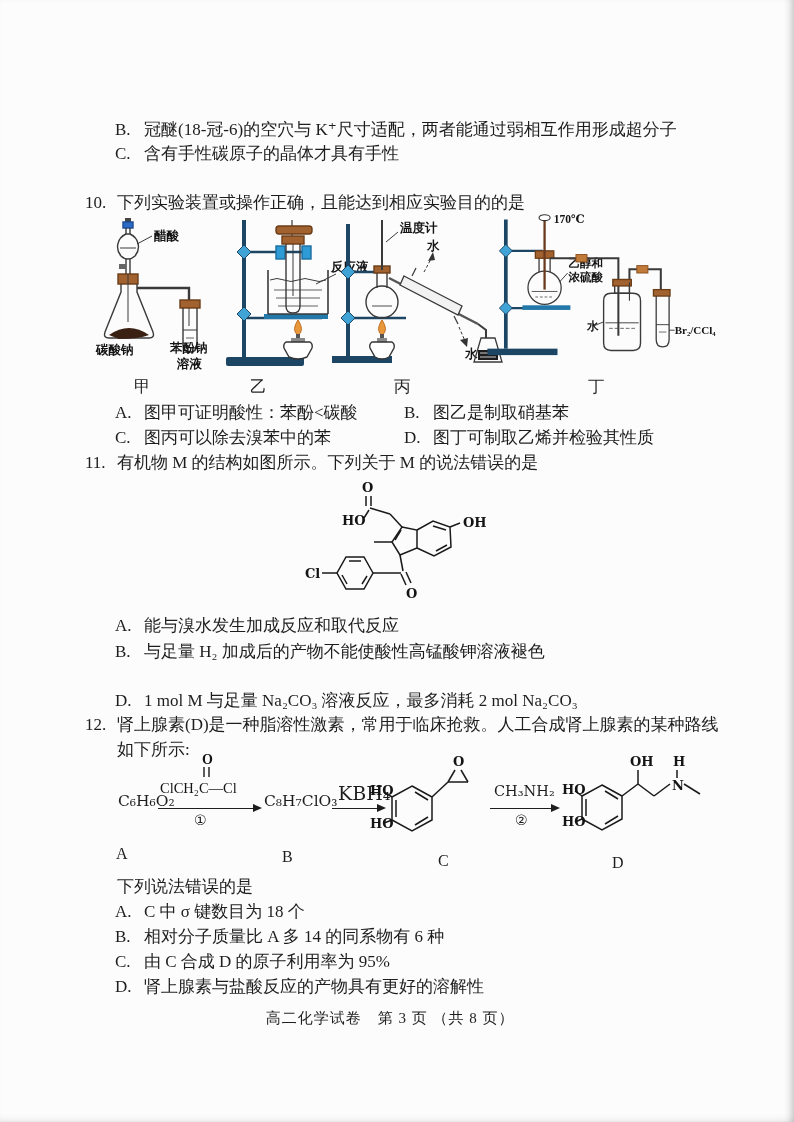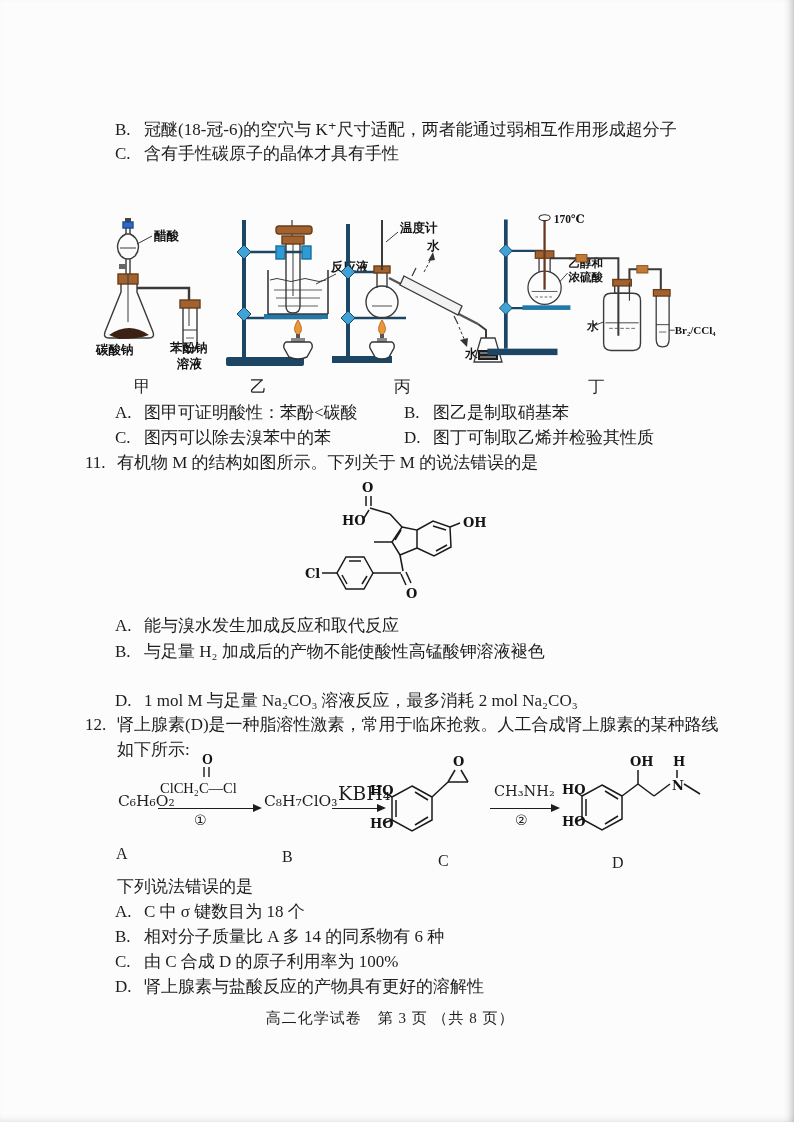--- a/index.html
+++ b/index.html
@@ -31,20 +31,23 @@
 
 <div class="page">
 
   <div class="t" style="top:119px;left:115px">
     <span class="ol">B.</span><span>冠醚(18-冠-6)的空穴与 K⁺尺寸适配，两者能通过弱相互作用形成超分子</span>
   </div>
   <div class="t" style="top:143px;left:115px">
     <span class="ol">C.</span><span>含有手性碳原子的晶体才具有手性</span>
   </div>
 
+  <div class="t" style="top:192px;left:85px">
+    <span class="num-w">10.</span><span>下列实验装置或操作正确，且能达到相应实验目的的是</span>
+  </div>
 
   <div style="position:absolute;top:212px;left:88px;width:650px;height:192px">
 
     <svg style="left:2px;top:6px" width="135" height="154" viewBox="0 0 135 154">
       <g fill="none" stroke="#3a3a3a" stroke-width="1.4">
         <rect x="35" y="0" width="6" height="5" fill="#444" stroke="none"></rect>
         <rect x="33" y="4" width="10" height="6" fill="#2d6bc8" stroke="#1c4a96"></rect>
         <line x1="36" y1="10" x2="36" y2="16"></line>
           <line x1="40" y1="10" x2="40" y2="16"></line>
         <path d="M36,16 C27,20 25,31 31,38 C35,42 41,42 45,38 C51,31 49,20 40,16 Z"></path>
@@ -350,20 +353,20 @@
   <div class="t" style="top:876px;left:117px">
     <span>下列说法错误的是</span>
   </div>
   <div class="t" style="top:901px;left:115px">
     <span class="ol">A.</span><span>C 中 σ 键数目为 18 个</span>
   </div>
   <div class="t" style="top:926px;left:115px">
     <span class="ol">B.</span><span>相对分子质量比 A 多 14 的同系物有 6 种</span>
   </div>
   <div class="t" style="top:951px;left:115px">
-    <span class="ol">C.</span><span>由 C 合成 D 的原子利用率为 100%</span>
+    <span class="ol">C.</span><span>由 C 合成 D 的原子利用率为 95%</span>
   </div>
   <div class="t" style="top:976px;left:115px">
     <span class="ol">D.</span><span>肾上腺素与盐酸反应的产物具有更好的溶解性</span>
   </div>
 
   <div class="footer">高二化学试卷　第 3 页 （共 8 页）</div>
 </div>
 
 </body></html>

